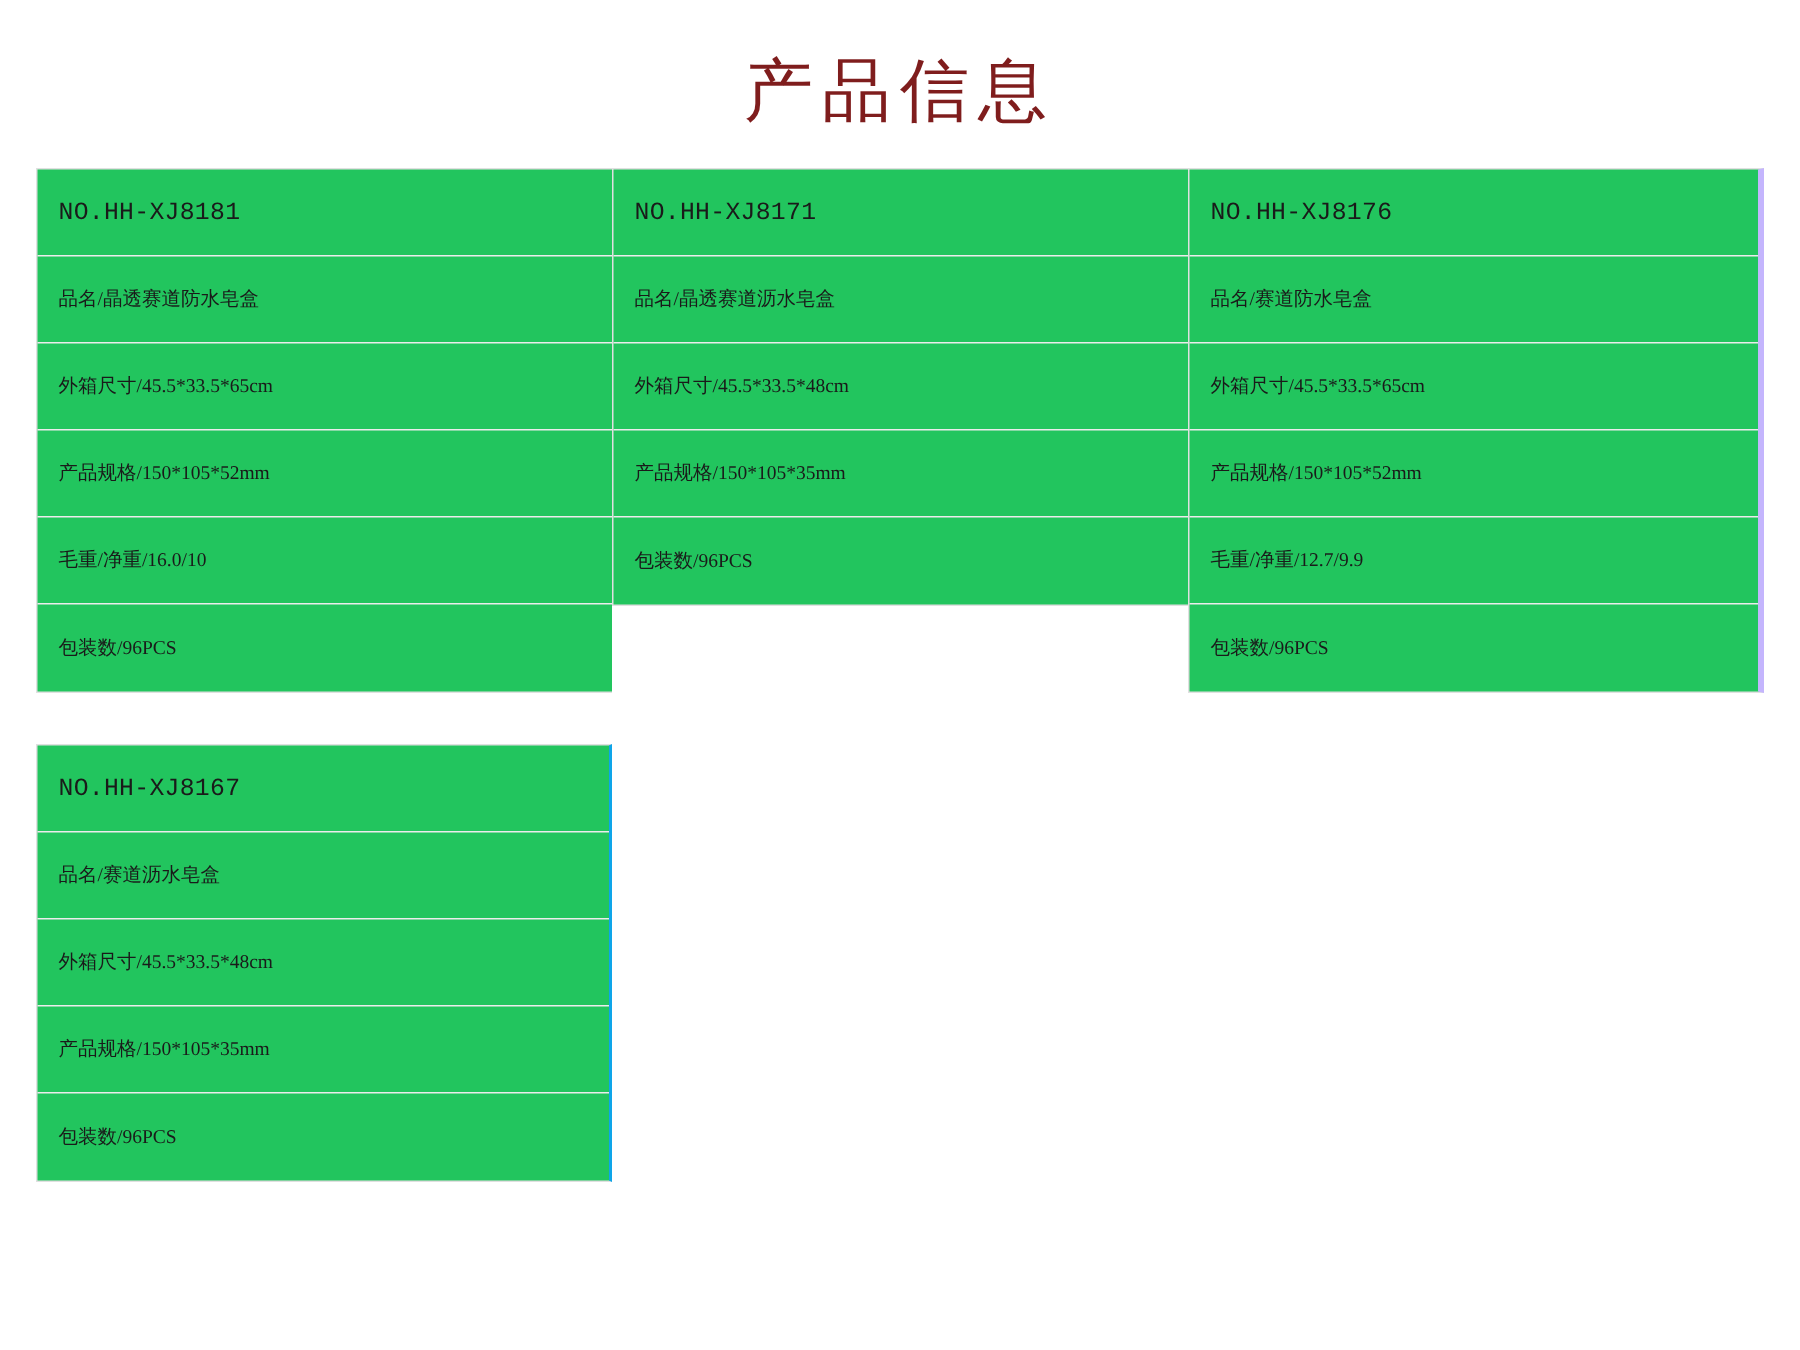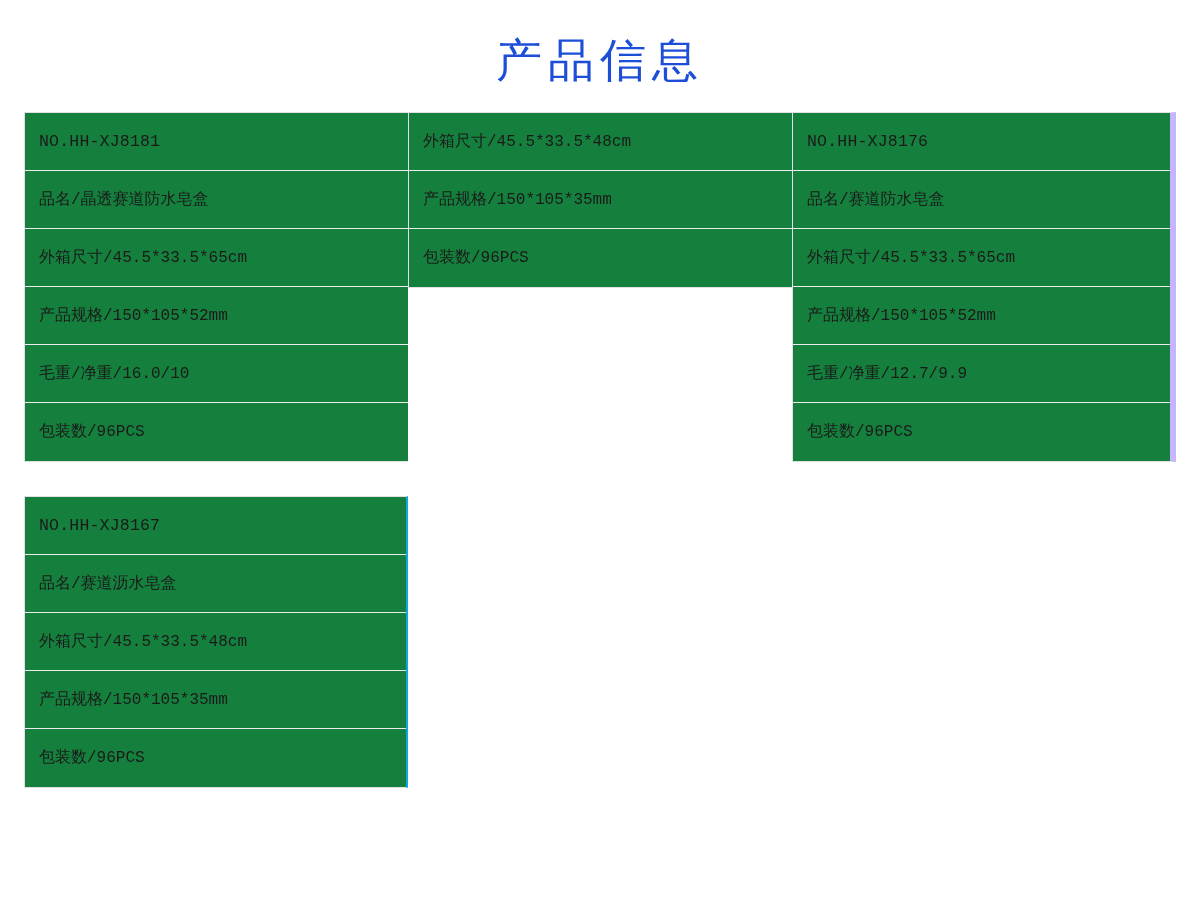--- a/index.html
+++ b/index.html
@@ -21,21 +21,21 @@
     height: 900px;
     box-sizing: border-box;
   }
 
   .page-title {
     text-align: center;
     font-family: "Liberation Sans", "DejaVu Sans", sans-serif;
     font-weight: 400;
     font-size: 46px;
     letter-spacing: 6px;
-    color: #1d4ed8;
+    color: #7f1d1d;
     margin: 0;
     padding: 32px 0 22px 0;
     line-height: 1.25;
   }
 
   .cards-row {
     display: flex;
     flex-direction: row;
     align-items: flex-start;
     gap: 0px;
@@ -45,24 +45,24 @@
 
   .row-two {
     margin-top: 34px;
   }
 
   .card {
     width: 384px;
     box-sizing: border-box;
     border: 1px solid #e0e0e0;
     border-right: none;
-    background: #15803d;
+    background: #22c55e;
   }
   .card:last-child {
-    border-right: 6px solid #c4b5fd;
+    border-right: 4px solid #c4b5fd;
   }
   .row-two .card {
     border-right: 2px solid #0ea5e9;
   }
 
   .card-row {
     box-sizing: border-box;
     height: 58px;
     display: flex;
     align-items: center;
@@ -77,22 +77,22 @@
     text-align: center;
   }
 
   .card-row.code {
     font-family: "Liberation Mono", "DejaVu Sans Mono", monospace;
     font-size: 16.5px;
     letter-spacing: 0.2px;
   }
 
   .card-row.field {
-    font-family: Liberation Mono, monospace;
-    font-size: 16px;
+    font-family: Liberation Serif, serif;
+    font-size: 13px;
   }
 
   .spacer-col {
     width: 384px;
   }
 </style>
 </head>
 <body>
 
 <div class="page">
@@ -104,20 +104,22 @@
     <div class="card">
       <div class="card-row code">NO.HH-XJ8181</div>
       <div class="card-row field">品名/晶透赛道防水皂盒</div>
       <div class="card-row field">外箱尺寸/45.5*33.5*65cm</div>
       <div class="card-row field">产品规格/150*105*52mm</div>
       <div class="card-row field">毛重/净重/16.0/10</div>
       <div class="card-row field">包装数/96PCS</div>
     </div>
 
     <div class="card">
+      <div class="card-row code">NO.HH-XJ8171</div>
+      <div class="card-row field">品名/晶透赛道沥水皂盒</div>
       <div class="card-row field">外箱尺寸/45.5*33.5*48cm</div>
       <div class="card-row field">产品规格/150*105*35mm</div>
       <div class="card-row field">包装数/96PCS</div>
     </div>
 
     <div class="card">
       <div class="card-row code">NO.HH-XJ8176</div>
       <div class="card-row field">品名/赛道防水皂盒</div>
       <div class="card-row field">外箱尺寸/45.5*33.5*65cm</div>
       <div class="card-row field">产品规格/150*105*52mm</div>

